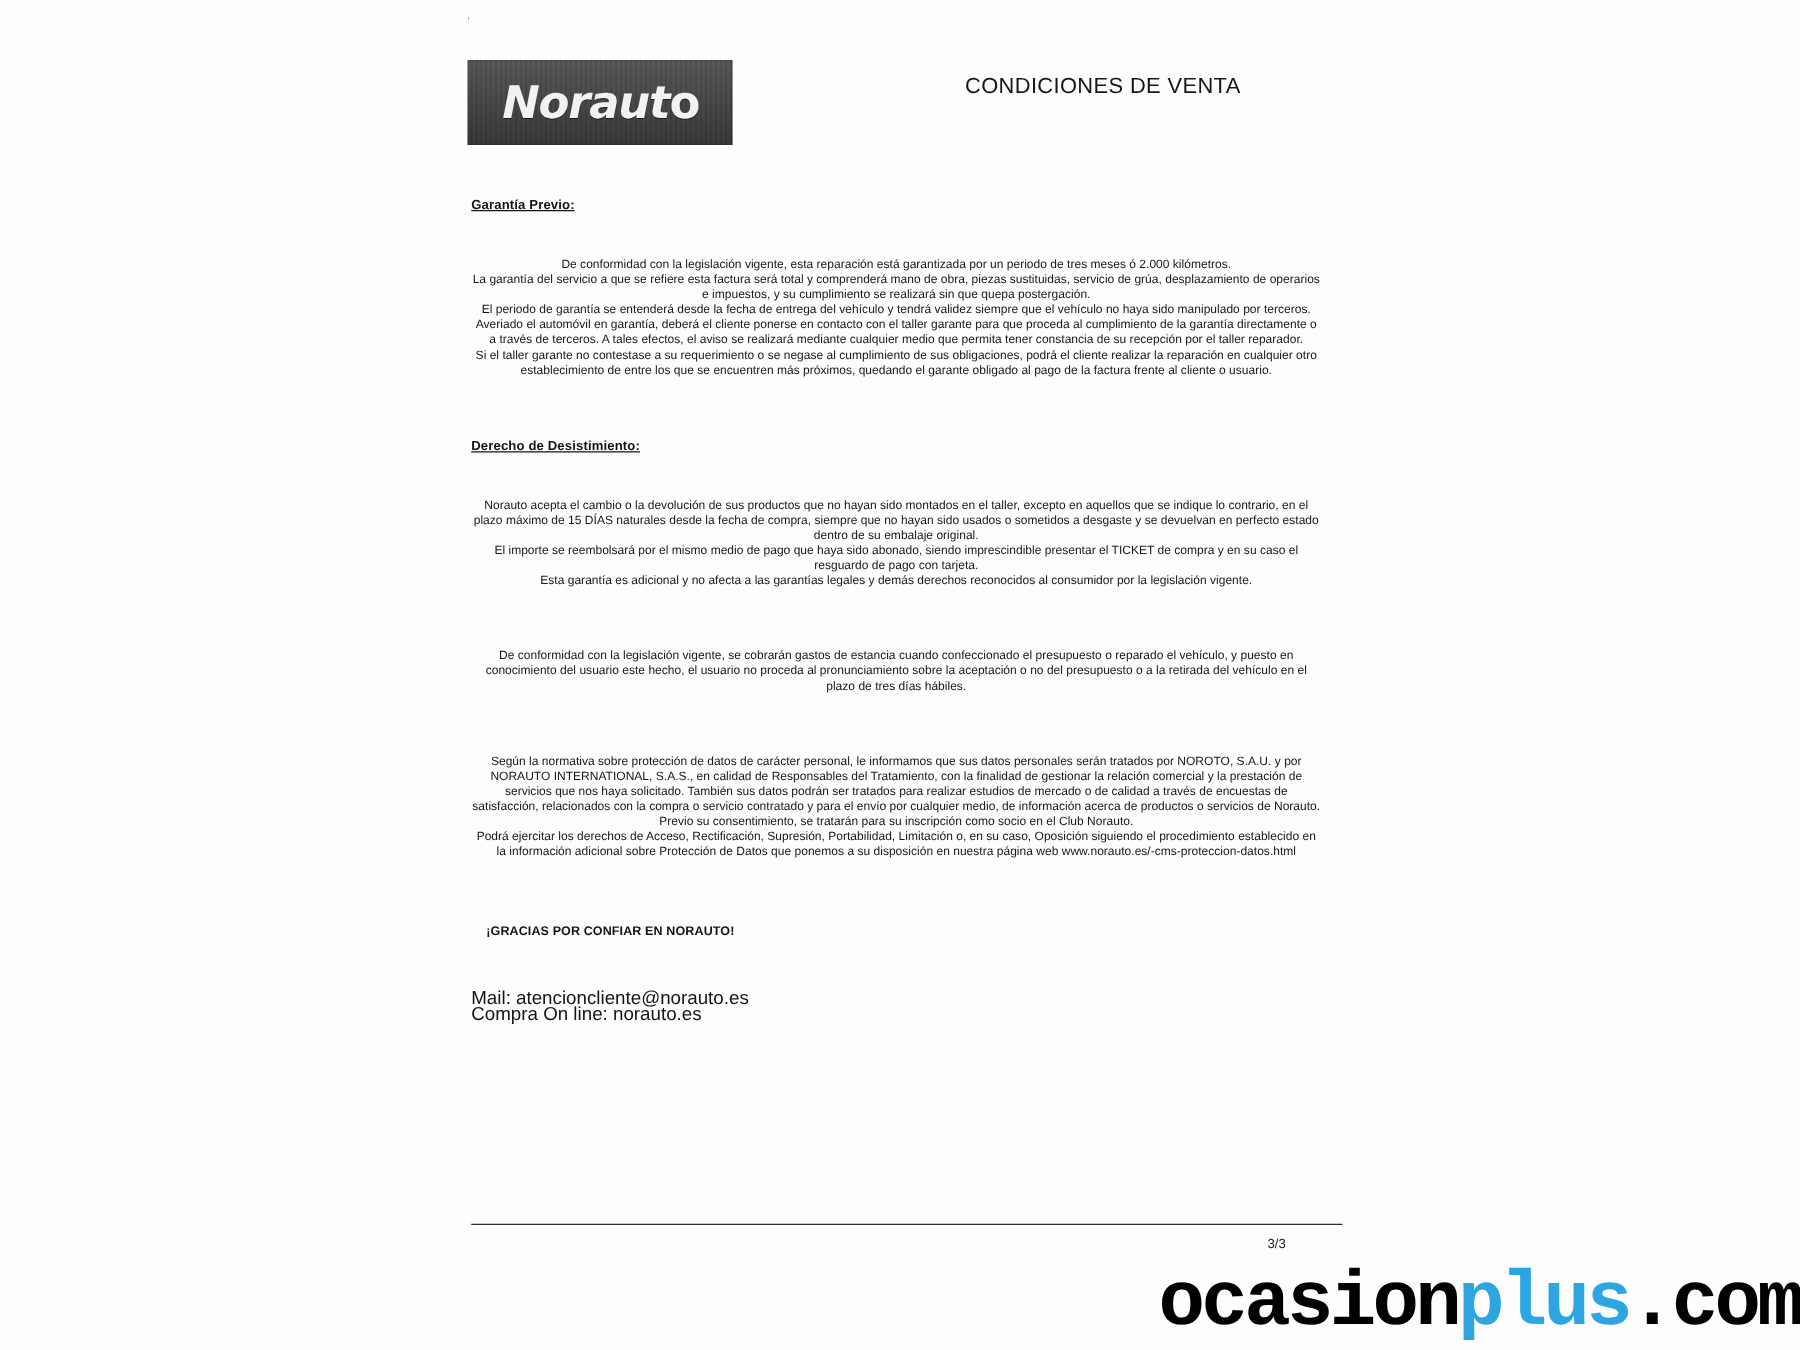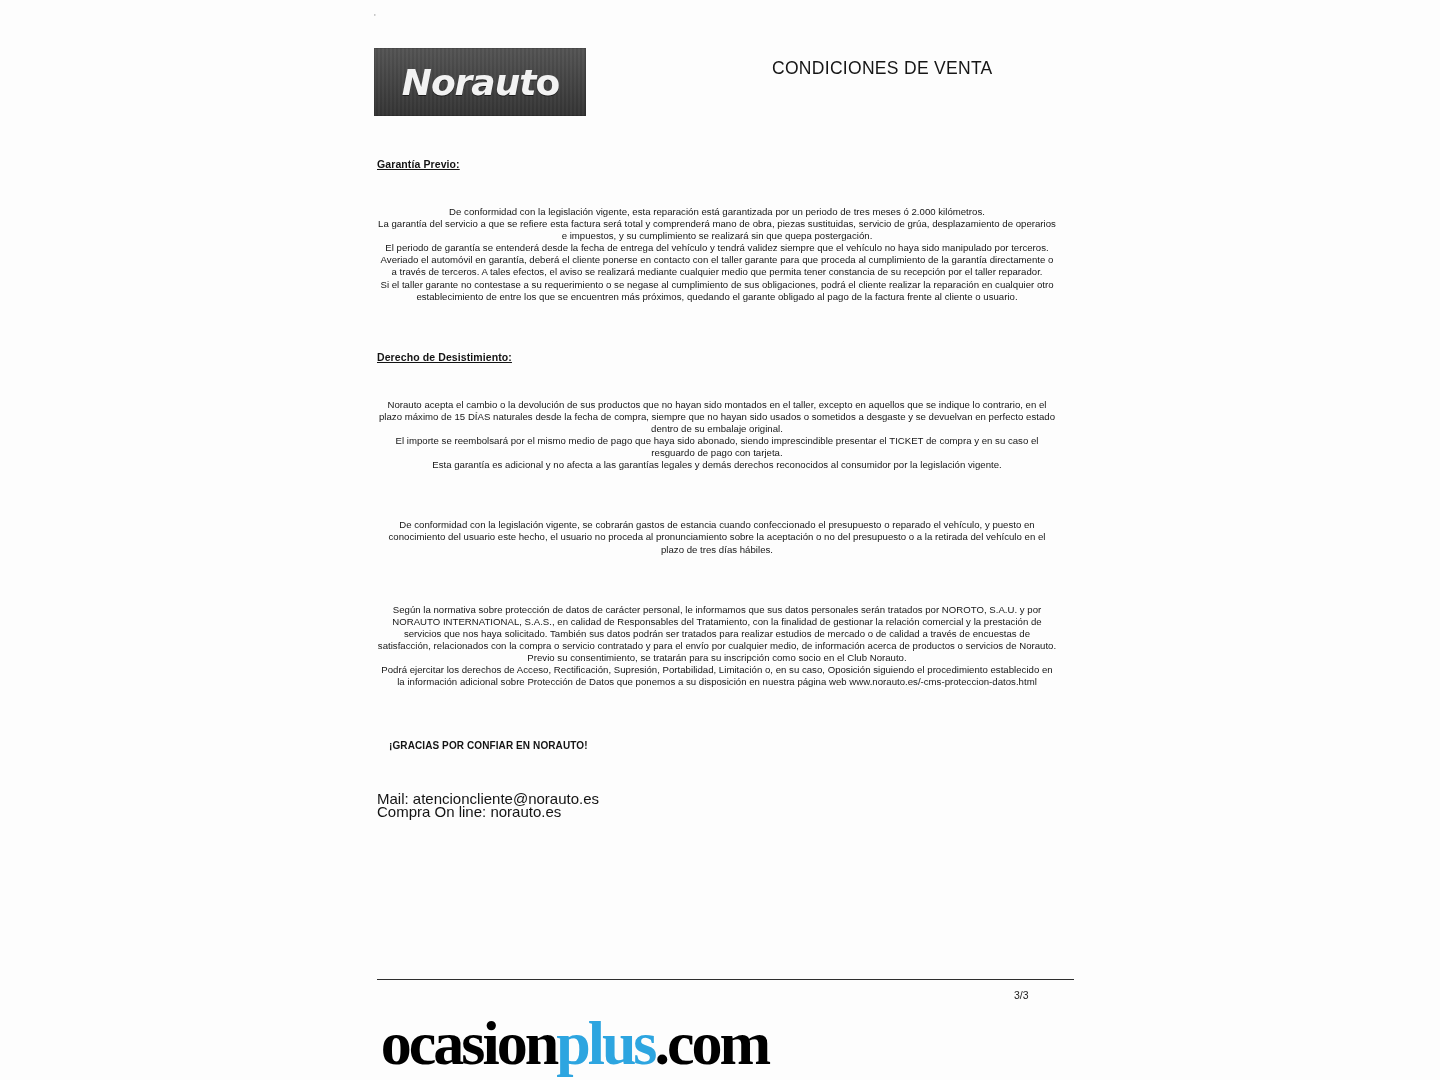--- a/index.html
+++ b/index.html
@@ -142,23 +142,23 @@
     left: 1014px;
     top: 989px;
     font-size: 10.5px;
     color: #1c1c1c;
   }
 
   .brand-footer {
     position: absolute;
     left: 0;
     top: 1012px;
-    width: 1149px;
-    text-align: center;
-    font-family: Liberation Serif, serif;
+    width: 1440px;
+    text-align: right;
+    font-family: Liberation Mono, monospace;
     font-weight: bold;
     font-size: 62px;
     letter-spacing: -3px;
     line-height: 62px;
     white-space: nowrap;
   }
   .brand-footer .b1 { color: #000000; }
   .brand-footer .b2 { color: #2da5e0; }
   .brand-footer .b3 { color: #000000; }
 </style>

